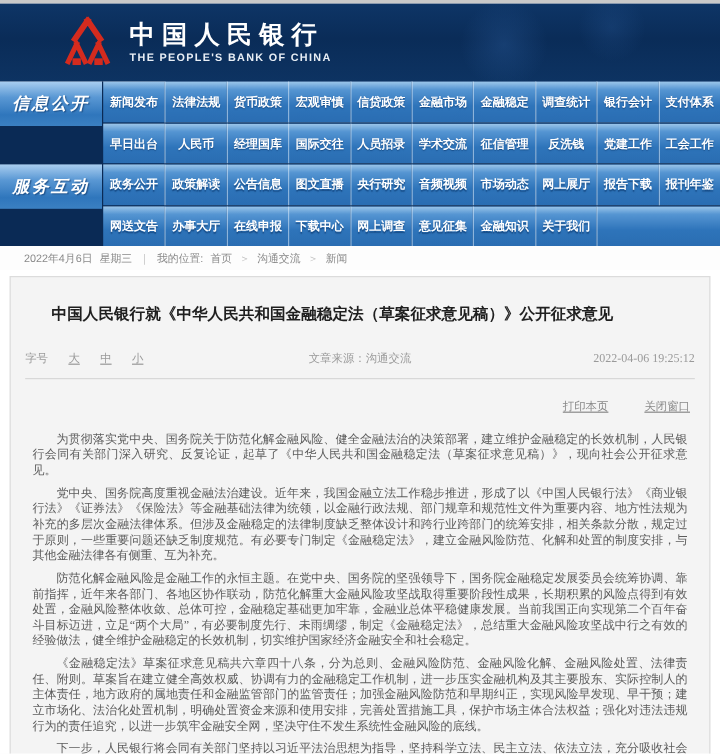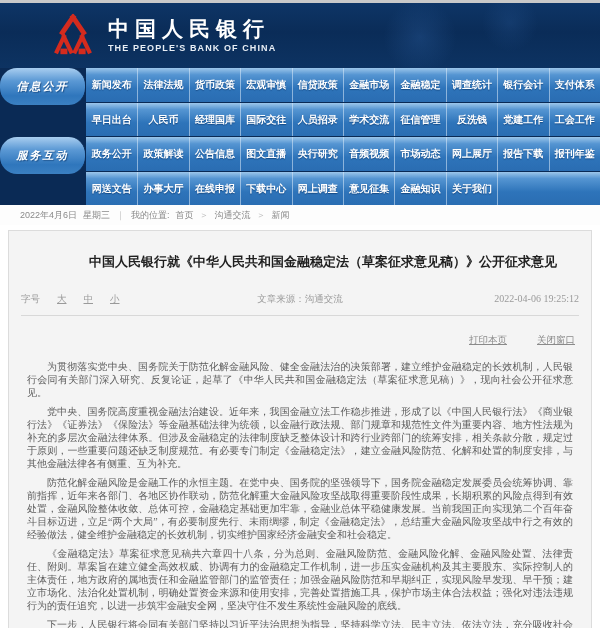--- a/index.html
+++ b/index.html
@@ -27,24 +27,24 @@
              line-height:12px; margin-top:1px; }
 
   
   .main-nav { background:#0a2a55; }
   .nav-section { display:flex; }
   .nav-section + .nav-section { margin-top:1px; }
   .nav-label {
     flex:0 0 86px; height:37px;
     display:flex; align-items:center; justify-content:center;
     background:linear-gradient(180deg,#a9cef0 0%,#5a98d4 35%,#2f76bc 75%,#3b80c2 100%);
-    color:#fff; font-size:11px; font-weight:bold; font-style:italic;
+    color:#fff; font-size:14px; font-weight:bold; font-style:italic;
     font-family:Liberation Sans, sans-serif; letter-spacing:2px;
     text-shadow:1px 1px 1px rgba(10,50,100,.6);
-    border-right:1px solid #0a2a55; cursor:pointer;border-radius:17px;
+    border-right:1px solid #0a2a55; cursor:pointer;
   }
   .nav-rows { flex:1; }
   .nav-row { display:flex; height:34px; }
   .nav-row + .nav-row { border-top:1px solid #0a2a55; }
   .nav-item {
     flex:0 0 10%; display:flex; align-items:center; justify-content:center;
     background:linear-gradient(180deg,#9cc6ea 0%,#5595d2 20%,#2e74ba 60%,#2a6db2 100%);
     color:#fff; font-size:10px; font-weight:bold; text-decoration:none;
     text-shadow:0 1px 1px rgba(0,40,90,.55); cursor:pointer; white-space:nowrap;
   }
@@ -63,21 +63,21 @@
   .breadcrumb .bc-sep { color:#bbb; }
   .bc-link { color:#8a8a8a; text-decoration:none; cursor:pointer; }
 
   
   .content-box {
     margin:5px 8px 4px; height:456px; overflow:hidden;
     background:#f4f4f4; border:1px solid #dcdcdc;
     font-family:"Liberation Serif", serif;
   }
   .article-title {
-    margin:22px 34px 0; text-align:right;
+    margin:22px 34px 0; text-align:left;
     font-size:13px; font-weight:bold; color:#1f1f1f; line-height:18px;
   }
   .meta-row {
     margin:22px 12px 0; display:flex; align-items:baseline;
     font-size:9.5px; color:#9a9a9a; padding-bottom:9px;
     border-bottom:1px solid #d8d8d8;
   }
   .meta-left { flex:0 0 160px; display:flex; gap:17px; align-items:baseline; }
   .font-size-link { color:#9a9a9a; text-decoration:underline; cursor:pointer; }
   .meta-center { flex:1; text-align:center; }

